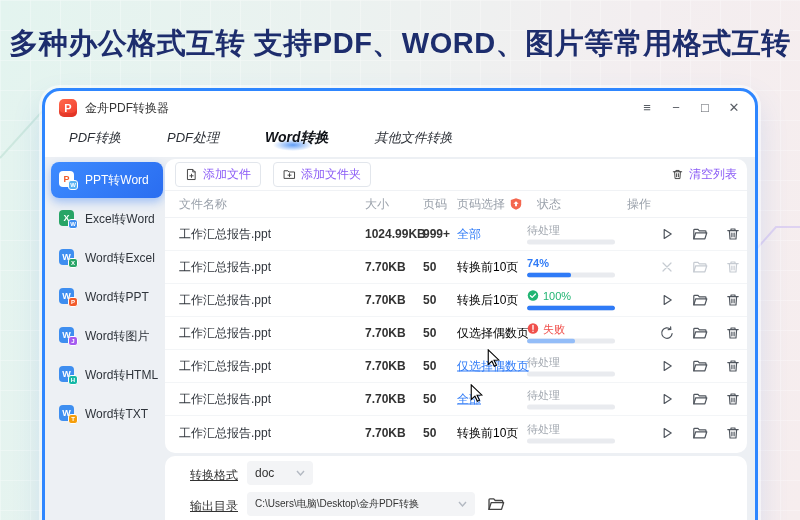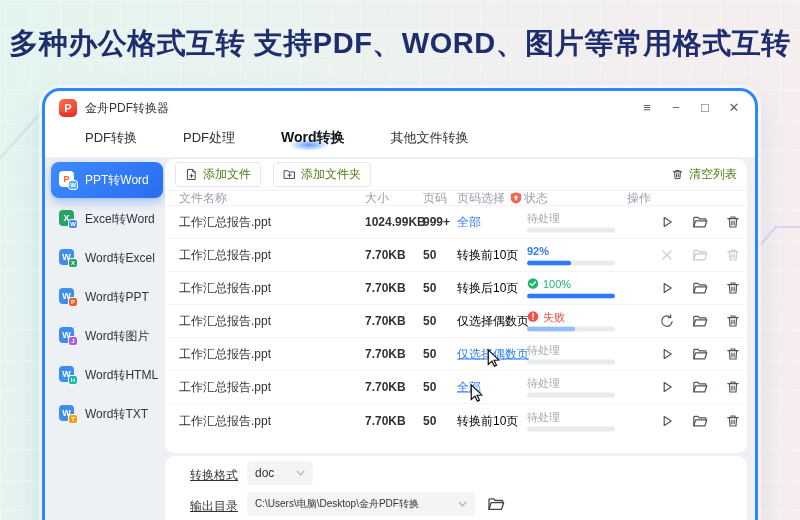--- a/index.html
+++ b/index.html
@@ -35,21 +35,21 @@
     width:18px; height:18px; border-radius:5px; flex:none;
     background:linear-gradient(145deg,#ff6a4d,#ef392b);
     color:#fff; font-size:11px; font-weight:bold;
     display:flex; align-items:center; justify-content:center;
     box-shadow:inset 0 -4px 0 rgba(200,30,20,.35);
   }
   .win-title { margin-left:8px; font-size:12px; color:#333; }
   .win-controls { margin-left:auto; display:flex; gap:15px; color:#5a5f66; font-size:13px; }
   .win-controls span { width:14px; text-align:center; cursor:pointer; line-height:14px; }
 
-  .tabs { display:flex; align-items:center; gap:46px; height:34px; padding-left:40px; font-size:13px; color:#2b2f36; }
+  .tabs { display:flex; align-items:center; gap:46px; height:34px; padding-left:24px; font-size:13px; color:#2b2f36;font-style:italic; }
   .tab { position:relative; cursor:pointer; z-index:1; }
   .tab.active { font-weight:bold; font-size:14px; color:#101318; }
   .tab.active::before {
     content:''; position:absolute; left:8px; bottom:-4px; width:40px; height:12px;
     border-radius:50%; z-index:-1;
     background:radial-gradient(closest-side, rgba(88,152,246,.95), rgba(88,152,246,0));
   }
 
   .content { position:absolute; top:66px; left:0; right:0; bottom:0; background:#edf0f4; }
 
@@ -67,29 +67,29 @@
     position:absolute; left:0; top:0; width:15px; height:16px; border-radius:4px;
     display:flex; align-items:center; justify-content:center; font-size:9px; font-weight:bold;
   }
   .sbadge {
     position:absolute; right:0; bottom:-1px; width:10px; height:10px; border-radius:3px;
     color:#fff; font-size:6px; font-weight:bold; display:flex; align-items:center; justify-content:center;
     border:1px solid #fff;
   }
 
   .filecard { position:absolute; left:120px; top:2px; width:582px; height:294px; background:#fff; border-radius:10px; }
-  .toolbar { height:31px; display:flex; align-items:center; padding:0 10px; font-size:12px; color:#4d7c0f; }
+  .toolbar { height:31px; display:flex; align-items:center; padding:0 10px; font-size:12px; color:#8b5cf6; }
   .tbtn {
     display:flex; align-items:center; gap:5px; border:1px solid #e2e6ec; border-radius:4px;
     padding:3px 9px; cursor:pointer; background:#fff; margin-right:12px;
   }
   .tbtn svg, .clear svg { display:block; }
   .clear { margin-left:auto; display:flex; gap:5px; align-items:center; cursor:pointer; }
 
-  .thead { position:relative; height:16px; border-top:1px solid #f0f2f5; border-bottom:1px solid #f0f2f5; font-size:12px; color:#9aa1ab; }
+  .thead { position:relative; height:28px; border-top:1px solid #f0f2f5; border-bottom:1px solid #f0f2f5; font-size:12px; color:#9aa1ab; }
   .thead .h { position:absolute; top:50%; transform:translateY(-50%); display:flex; align-items:center; gap:4px; }
 
   .trow { position:relative; height:33px; border-bottom:1px solid #f3f5f7; font-size:12px; color:#333; }
   .trow:last-child { border-bottom:none; }
   .c { position:absolute; top:50%; transform:translateY(-50%); white-space:nowrap; }
   .c.name  { left:14px;  color:#2f343b; }
   .c.size  { left:200px; font-weight:bold; }
   .c.pages { left:258px; font-weight:bold; }
   .c.psel  { left:292px; }
   .psel.plain { color:#000000; }
@@ -239,21 +239,21 @@
         <span class="h" style="left:14px">文件名称</span>
         <span class="h" style="left:200px">大小</span>
         <span class="h" style="left:258px">页码</span>
         <span class="h" style="left:292px">
           <span>页码选择</span>
           <svg width="14" height="13" viewBox="0 0 16 15">
               <path d="M8 1l6 2v5c0 3-2.4 4.9-6 6-3.6-1.1-6-3-6-6V3z" fill="#f4674f"></path>
               <path d="M8 4.2l3 3h-1.9v3H6.9v-3H5z" fill="#fff"></path>
             </svg>
         </span>
-        <span class="h" style="left:359px">状态</span>
+        <span class="h" style="left:372px">状态</span>
         <span class="h" style="left:462px">操作</span>
       </div>
 
       <div id="rows">
           <div class="trow">
             <span class="c name">工作汇总报告.ppt</span>
             <span class="c size">1024.99KB</span>
             <span class="c pages">999+</span>
             <span class="c psel link">全部</span>
             <span class="c status">
@@ -274,21 +274,21 @@
                   <path d="M2.8 4.6h10.4M6 4.6V3h4v1.6M4.4 4.6L5 13h6l.6-8.4M6.9 7v3.8M9.1 7v3.8"></path>
                 </svg></span>
             </span>
           </div>
           <div class="trow dimmed">
             <span class="c name">工作汇总报告.ppt</span>
             <span class="c size">7.70KB</span>
             <span class="c pages">50</span>
             <span class="c psel plain">转换前10页</span>
             <span class="c status">
-              <span class="stxt converting">92%</span>
+              <span class="stxt converting">74%</span>
               <span class="bar">
                 <span class="fill converting" style="width:50%"></span>
               </span>
             </span>
             <span class="c actions">
               <span class="aicon"><svg width="16" height="16" viewBox="0 0 16 16" fill="none" stroke="currentColor" stroke-width="1.2" stroke-linecap="round" stroke-linejoin="round">
                   <path d="M4 4l8 8M12 4l-8 8"></path>
                 </svg></span>
               <span class="aicon"><svg width="16" height="16" viewBox="0 0 16 16" fill="none" stroke="currentColor" stroke-width="1.2" stroke-linecap="round" stroke-linejoin="round">
                   <path d="M1.8 12.8V4.2c0-.5.3-.8.8-.8H6l1.3 1.5h5.9c.5 0 .8.3.8.8v1.1"></path>

